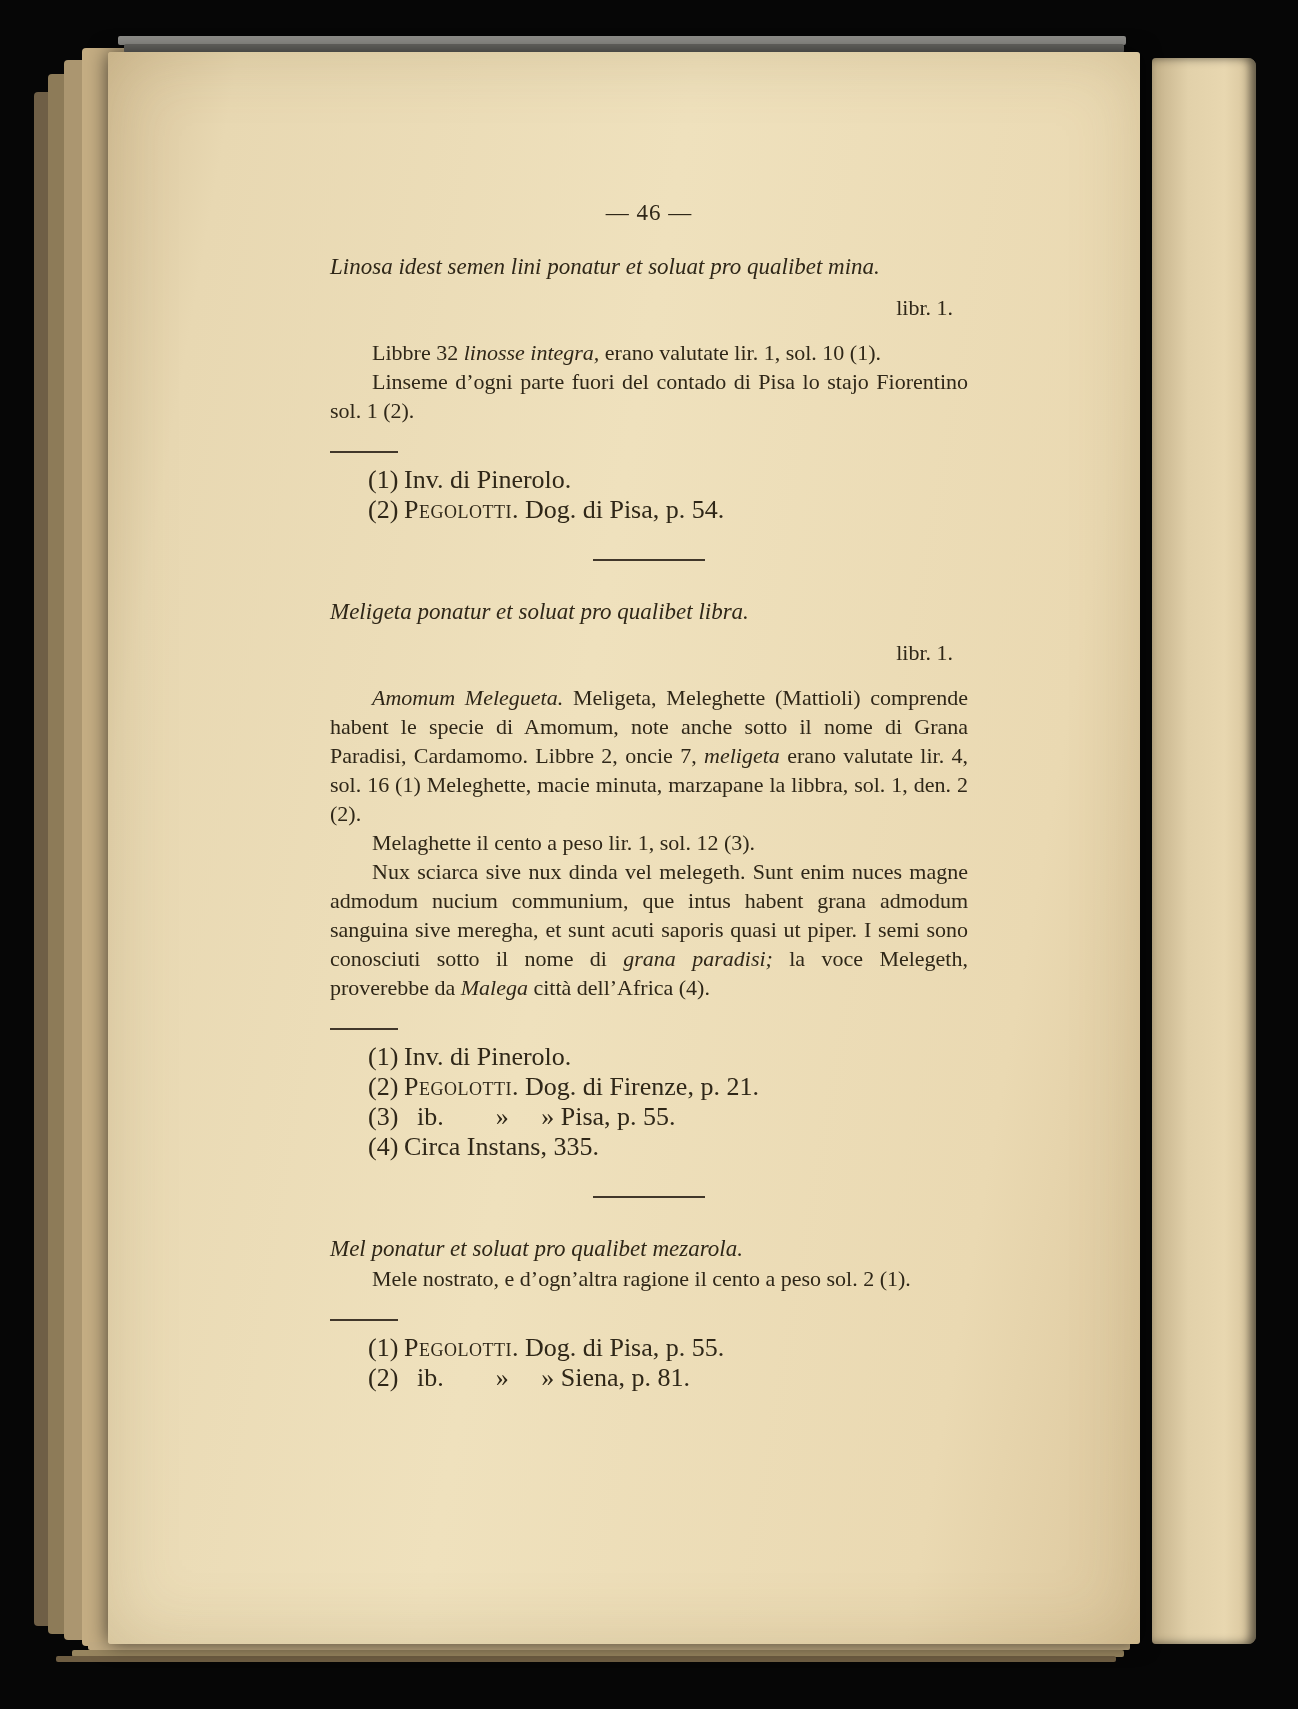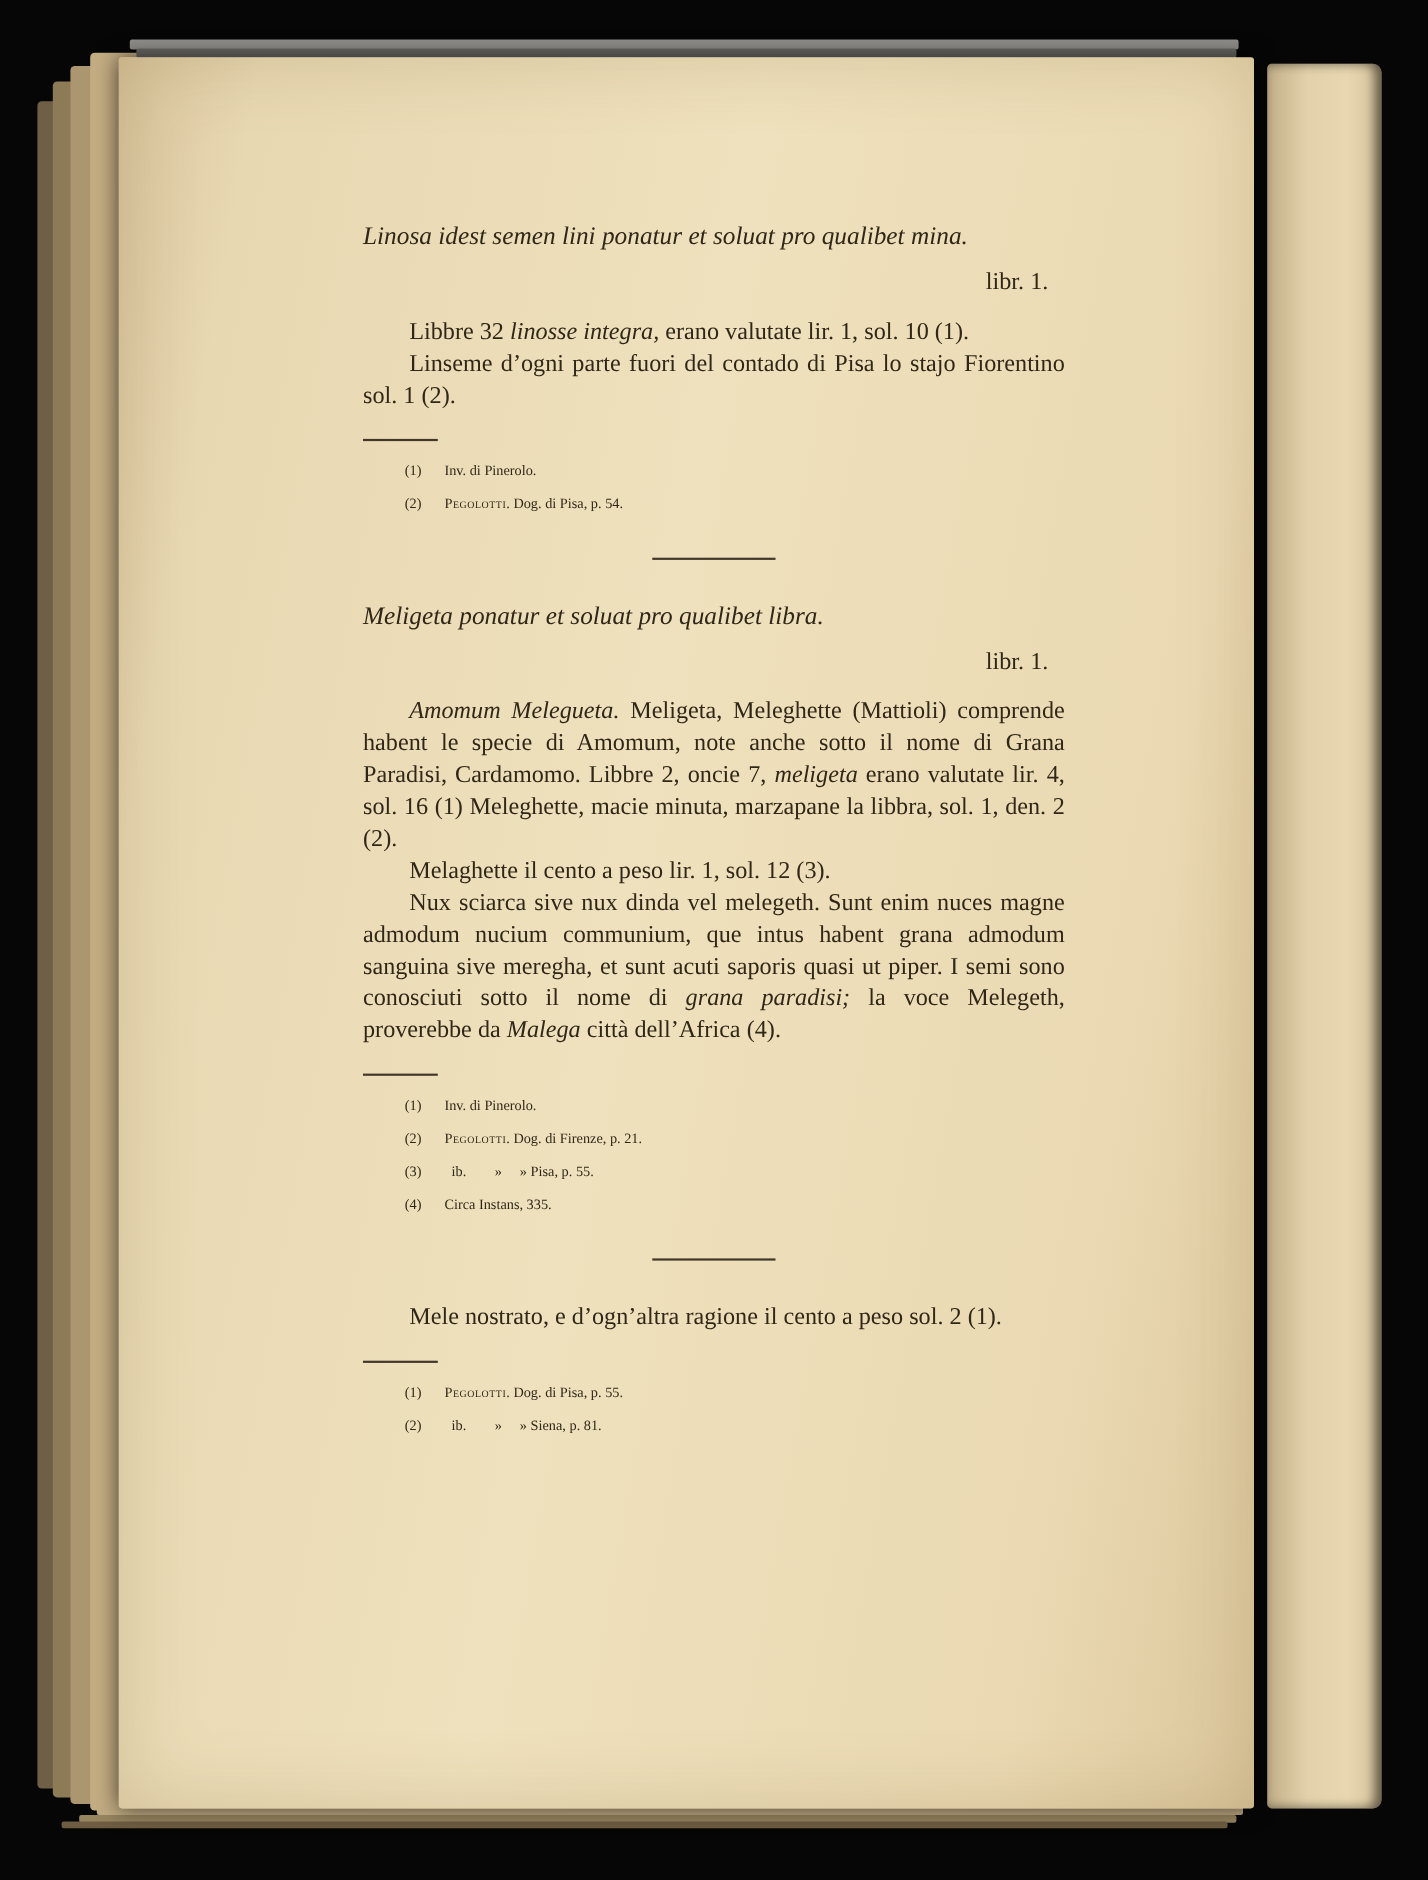--- a/index.html
+++ b/index.html
@@ -44,41 +44,42 @@
     text-align:center;font-size:23px;letter-spacing:1px;
     margin:0 0 26px 0;
   }
   .heading{font-style:italic;font-size:23px;line-height:30px;}
   .price-line{text-align:right;font-size:22px;line-height:28px;margin:12px 15px 16px 0;}
   .body-para{margin:0;font-size:22px;line-height:29px;text-align:justify;}
   .ind{text-indent:42px;}
   .it{font-style:italic;}
   .sc{font-variant:small-caps;letter-spacing:.5px;}
   .footnote-rule{margin:26px 0 12px 0;width:68px;border-top:2px solid #41372a;}
-  .footnotes{margin-left:38px;font-size:13px;line-height:30px;}
+  .footnotes{margin-left:38px;font-size:26px;line-height:30px;}
   .footnote{white-space:pre-wrap;}
   .fn-num{display:inline-block;min-width:36px;}
   .divider{width:112px;border-top:2px solid #41372a;margin:34px auto 36px auto;}
 </style>
 </head>
 <body>
 
 <div class="canvas">
   <div class="sheet-edge e1"></div>
   <div class="sheet-edge e2"></div>
   <div class="sheet-edge e3"></div>
   <div class="sheet-edge e4"></div>
   <div class="top-edge t1"></div>
   <div class="top-edge t2"></div>
   <div class="bot-edge b1"></div>
   <div class="bot-edge b2"></div>
   <div class="bot-edge b3"></div>
   <div class="fore-edge"></div>
 
   <div class="page">
+    <div class="page-number">— 46 —</div>
     <div id="sections">
         <section class="entry">
           <div class="heading">Linosa idest semen lini ponatur et soluat pro qualibet mina.</div>
           <div class="price-line">libr. 1.</div>
           <p class="body-para ind"><span>Libbre 32 </span><span class="it">linosse integra,</span><span> erano valutate lir. 1, sol. 10 (1).</span></p>
           <p class="body-para ind"><span>Linseme d’ogni parte fuori del contado di Pisa lo stajo Fiorentino sol. 1 (2).</span></p>
           <div class="footnote-rule"></div>
           <div class="footnotes">
             <div class="footnote"><span class="fn-num">(1)</span><span>Inv. di Pinerolo.</span></div>
             <div class="footnote"><span class="fn-num">(2)</span><span class="sc">Pegolotti</span><span>. Dog. di Pisa, p. 54.</span></div>
@@ -94,20 +95,21 @@
           <div class="footnote-rule"></div>
           <div class="footnotes">
             <div class="footnote"><span class="fn-num">(1)</span><span>Inv. di Pinerolo.</span></div>
             <div class="footnote"><span class="fn-num">(2)</span><span class="sc">Pegolotti</span><span>. Dog. di Firenze, p. 21.</span></div>
             <div class="footnote"><span class="fn-num">(3)</span><span> ib.  »  » Pisa, p. 55.</span></div>
             <div class="footnote"><span class="fn-num">(4)</span><span>Circa Instans, 335.</span></div>
           </div>
         </section>
         <div class="divider"></div>
         <section class="entry">
+          <div class="heading">Mel ponatur et soluat pro qualibet mezarola.</div>
           <p class="body-para ind"><span>Mele nostrato, e d’ogn’altra ragione il cento a peso sol. 2 (1).</span></p>
           <div class="footnote-rule"></div>
           <div class="footnotes">
             <div class="footnote"><span class="fn-num">(1)</span><span class="sc">Pegolotti</span><span>. Dog. di Pisa, p. 55.</span></div>
             <div class="footnote"><span class="fn-num">(2)</span><span> ib.  »  » Siena, p. 81.</span></div>
           </div>
         </section>
       </div>
   </div>
 </div>

